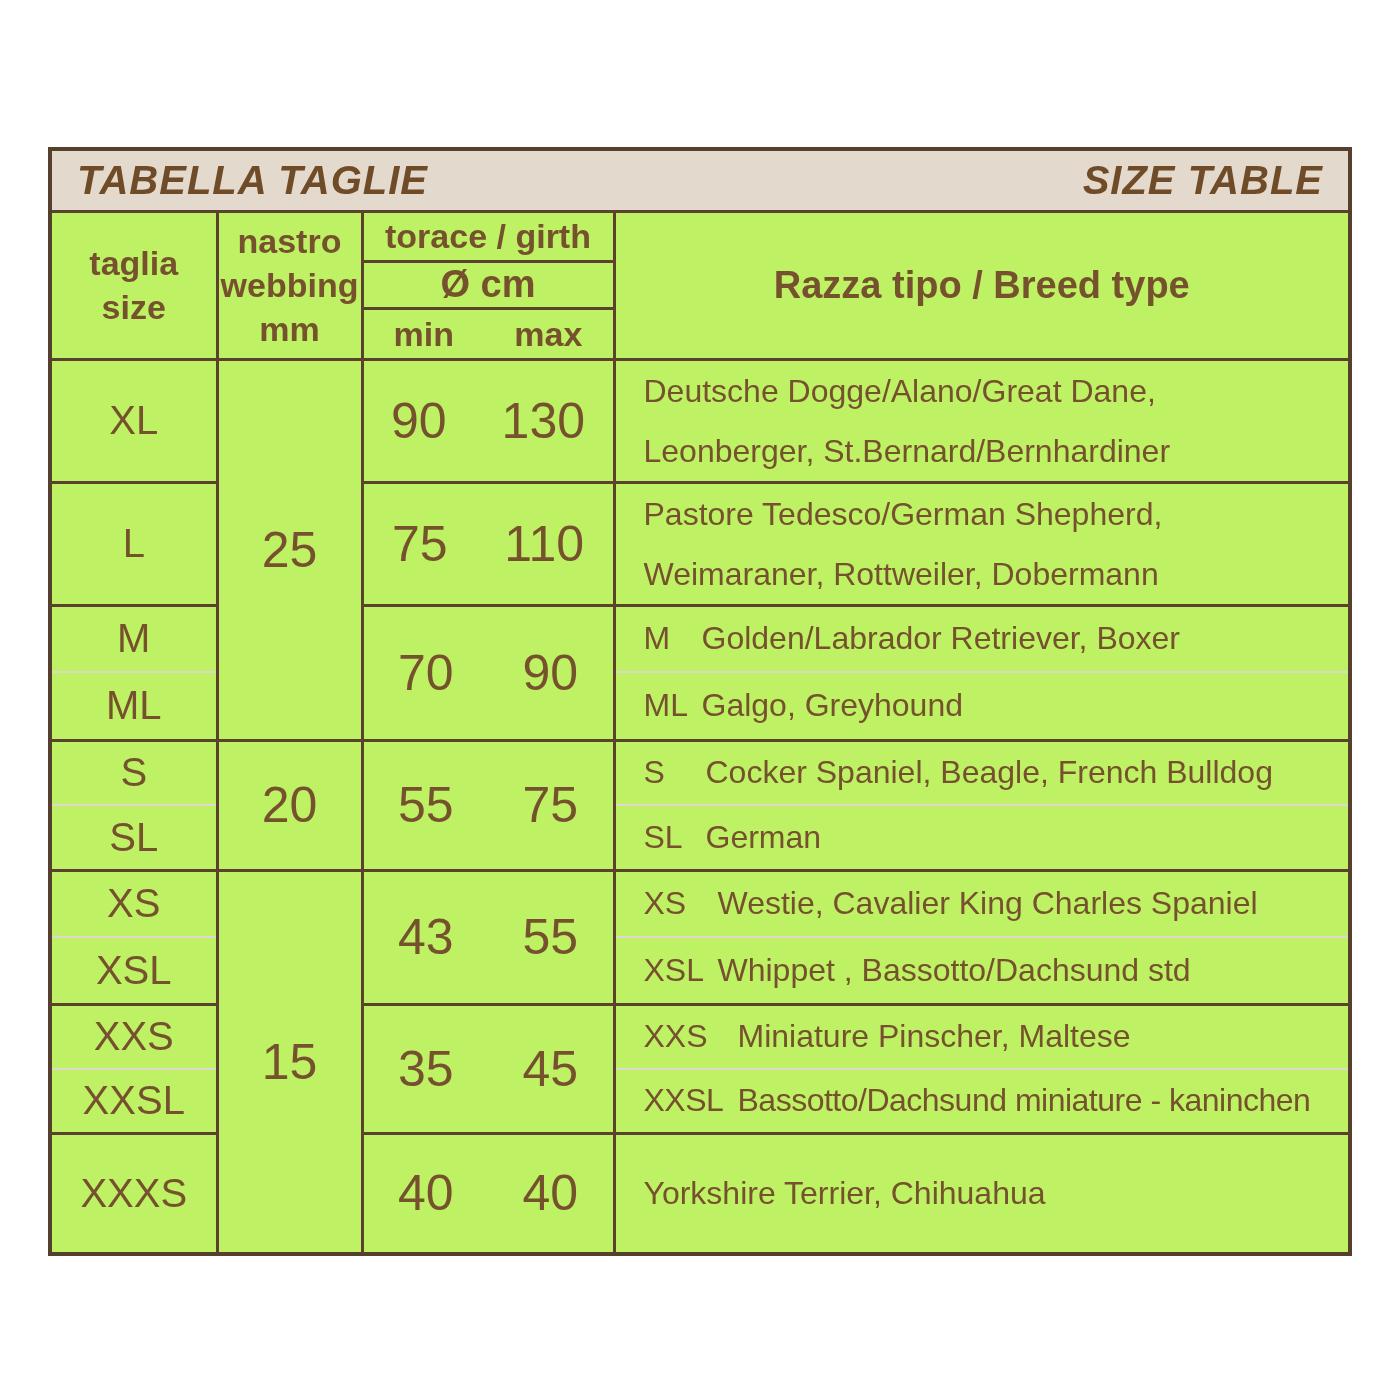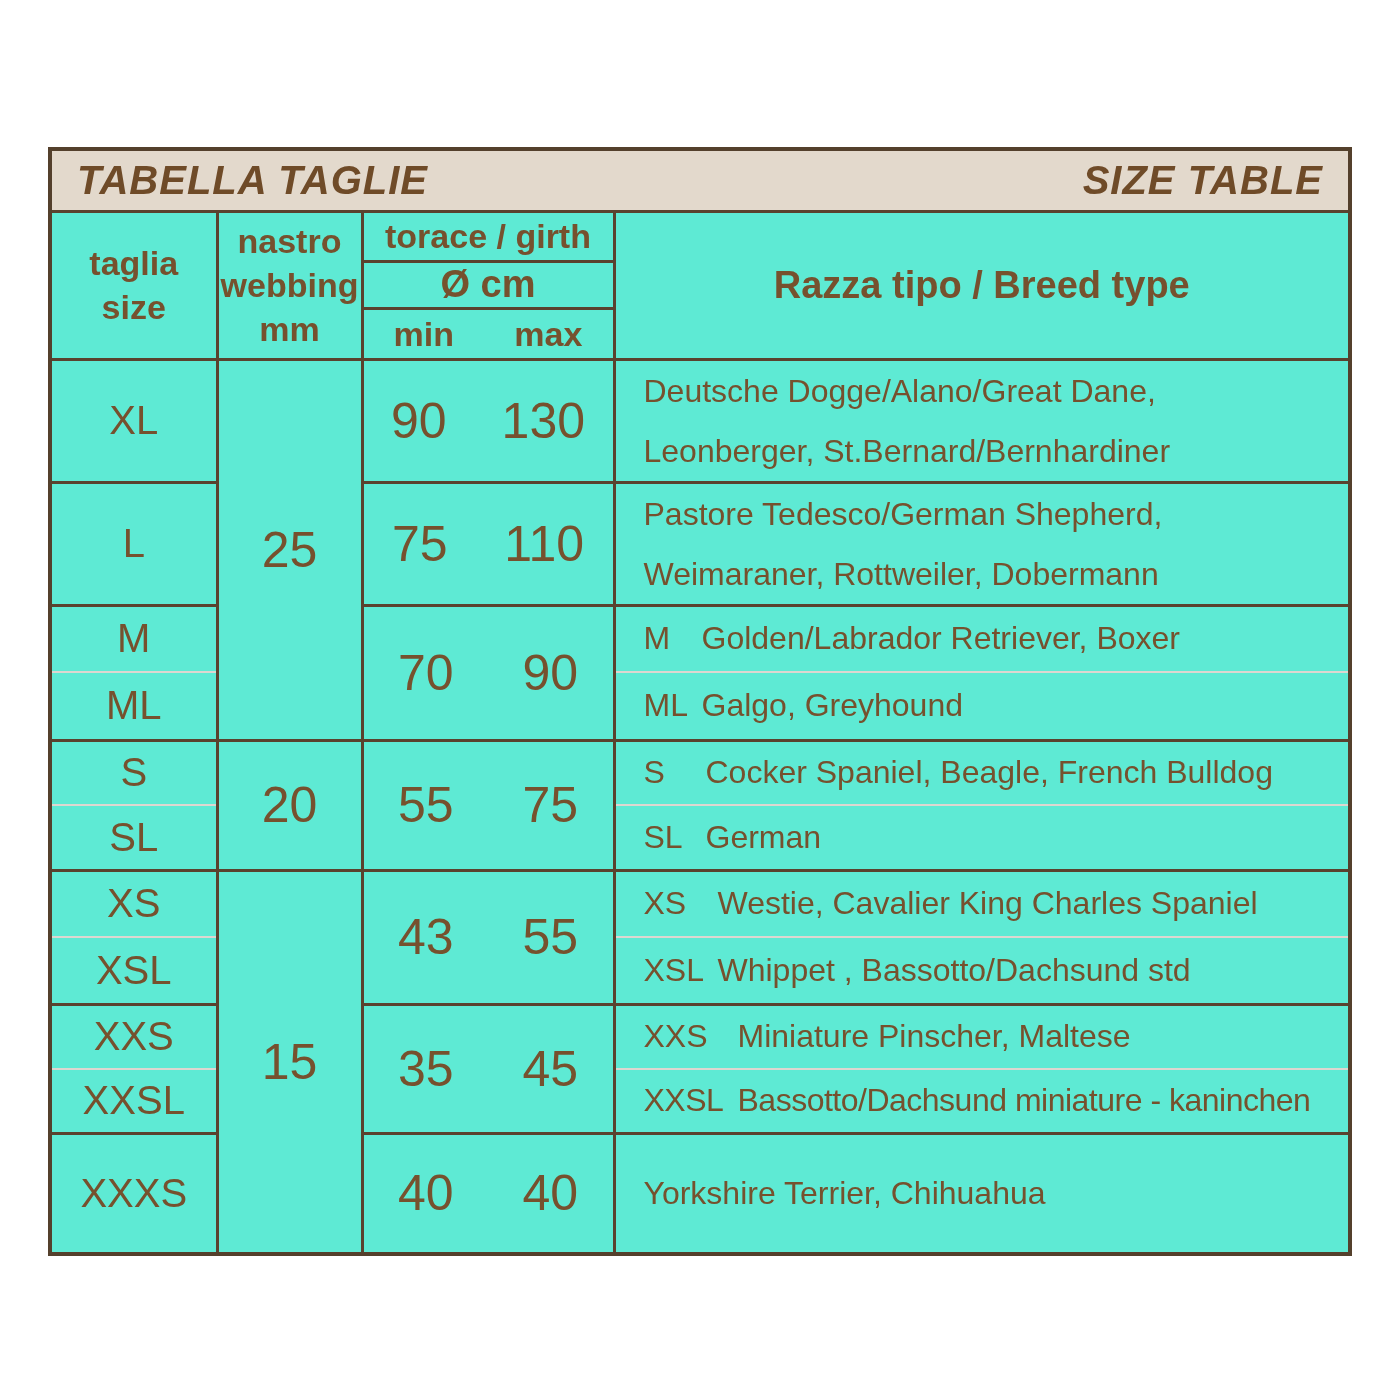--- a/index.html
+++ b/index.html
@@ -12,21 +12,21 @@
     color: #76512e;
     overflow: hidden;
   }
   table.size-table {
     position: absolute;
     left: 48px;
     top: 147px;
     width: 1300px;
     border-collapse: collapse;
     table-layout: fixed;
-    background: #5eead4;
+    background: #bef264;
     border: 4px solid #54402c;
     color: #76512e;
   }
   td {
     border: 3px solid #5a422e;
     vertical-align: middle;
     text-align: center;
     padding: 0;
     overflow: visible;
   }

